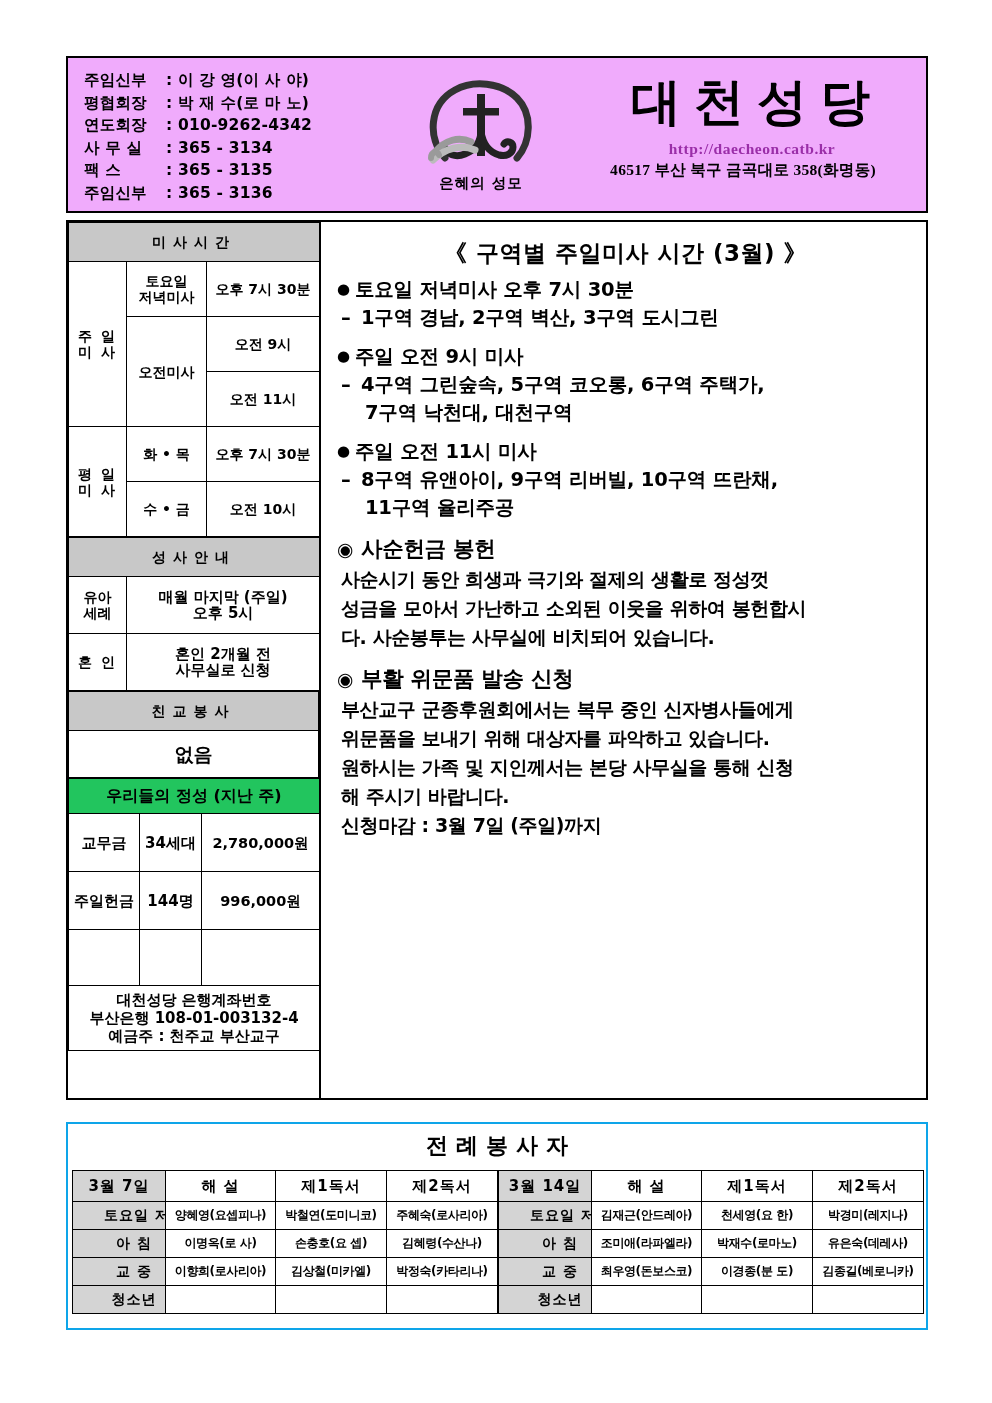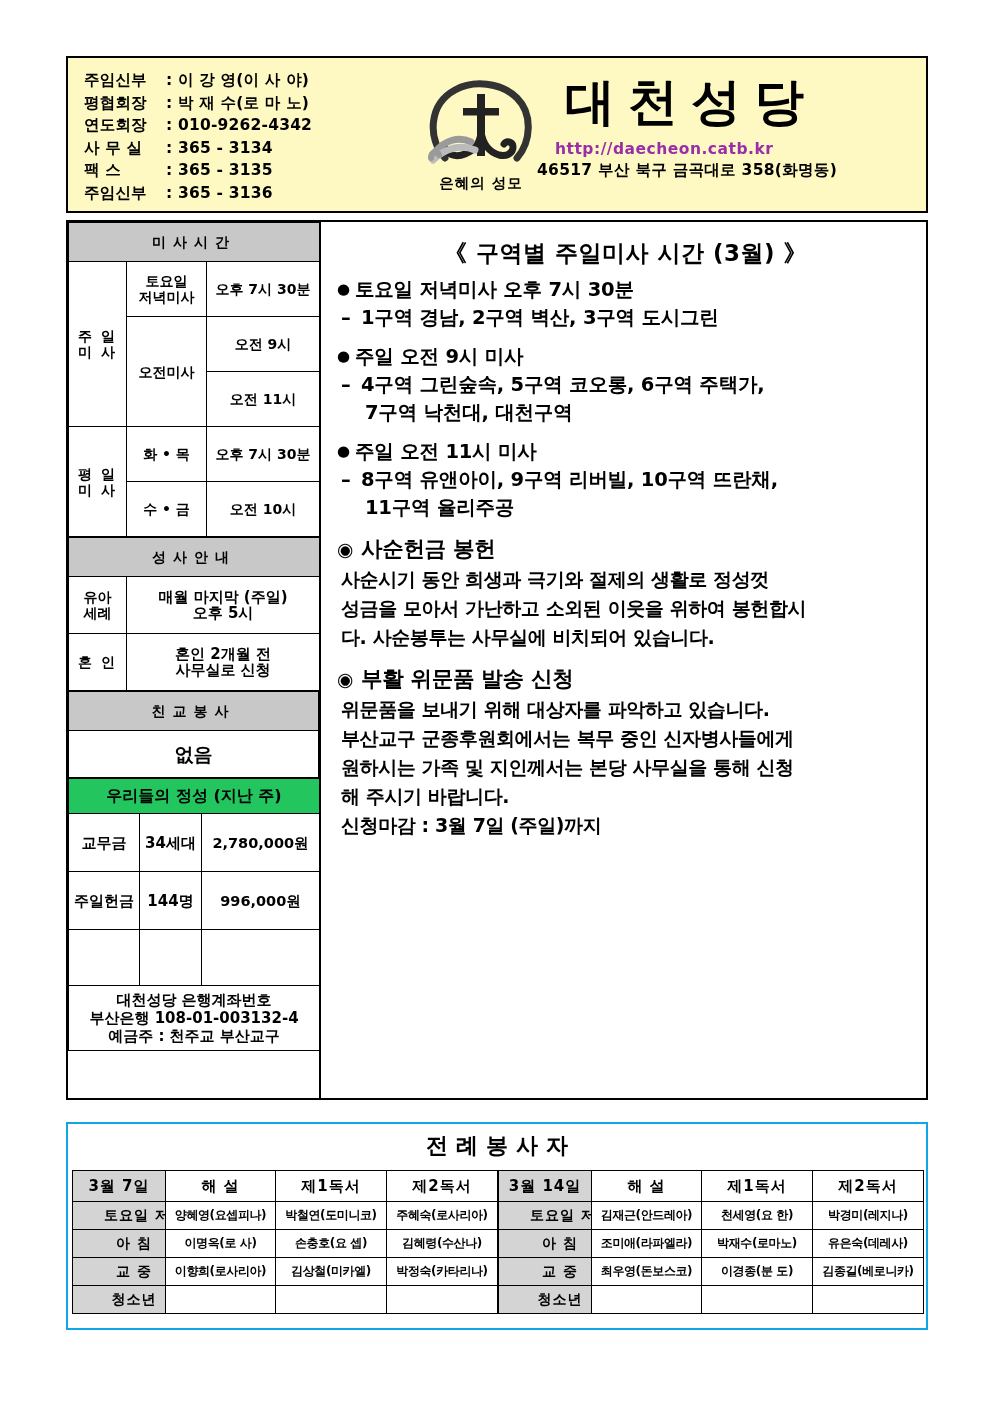--- a/index.html
+++ b/index.html
@@ -24,21 +24,21 @@
 
   
   .header-box {
     position: absolute;
     left: 66px;
     top: 56px;
     width: 862px;
     height: 157px;
     border: 2px solid #000;
     box-sizing: border-box;
-    background: #fef9c3;
+    background: #f0abfc;
   }
   .contact-block {
     position: absolute;
     left: 16px;
     top: 11px;
     font-size: 15.5px;
     font-weight: bold;
     line-height: 22.5px;
     letter-spacing: 0.2px;
     white-space: nowrap;
@@ -56,23 +56,25 @@
   }
   .logo-caption {
     font-size: 14.5px;
     font-weight: bold;
     margin-top: -2px;
     letter-spacing: 1px;
   }
 
   .title-wrap {
     position: absolute;
-    left: 487px;
+    left: 504px;
     top: 14px;
     width: 360px;
+    text-align: center;
+    font-family: Liberation Serif, serif;
   }
   .church-title {
     font-size: 50px;
     font-weight: bold;
     letter-spacing: 13px;
     line-height: 60px;
     padding-left: 10px;
   }
   .church-url {
     font-size: 15.5px;
@@ -436,22 +438,22 @@
         <div class="sec-body">
           <div>사순시기 동안 희생과 극기와 절제의 생활로 정성껏</div>
           <div>성금을 모아서 가난하고 소외된 이웃을 위하여 봉헌합시</div>
           <div>다. 사순봉투는 사무실에 비치되어 있습니다.</div>
         </div>
       </div>
 
       <div class="sec">
         <div class="sec-head"><span class="ring">◉</span><span>부활 위문품 발송 신청</span></div>
         <div class="sec-body">
+          <div>부산교구 군종후원회에서는 복무 중인 신자병사들에게</div>
           <div>위문품을 보내기 위해 대상자를 파악하고 있습니다.</div>
-          <div>부산교구 군종후원회에서는 복무 중인 신자병사들에게</div>
           <div>원하시는 가족 및 지인께서는 본당 사무실을 통해 신청</div>
           <div>해 주시기 바랍니다.</div>
           <div>신청마감 : 3월 7일 (주일)까지</div>
         </div>
       </div>
 
     </div>
   </div>
 
   <div class="bottom-box">

